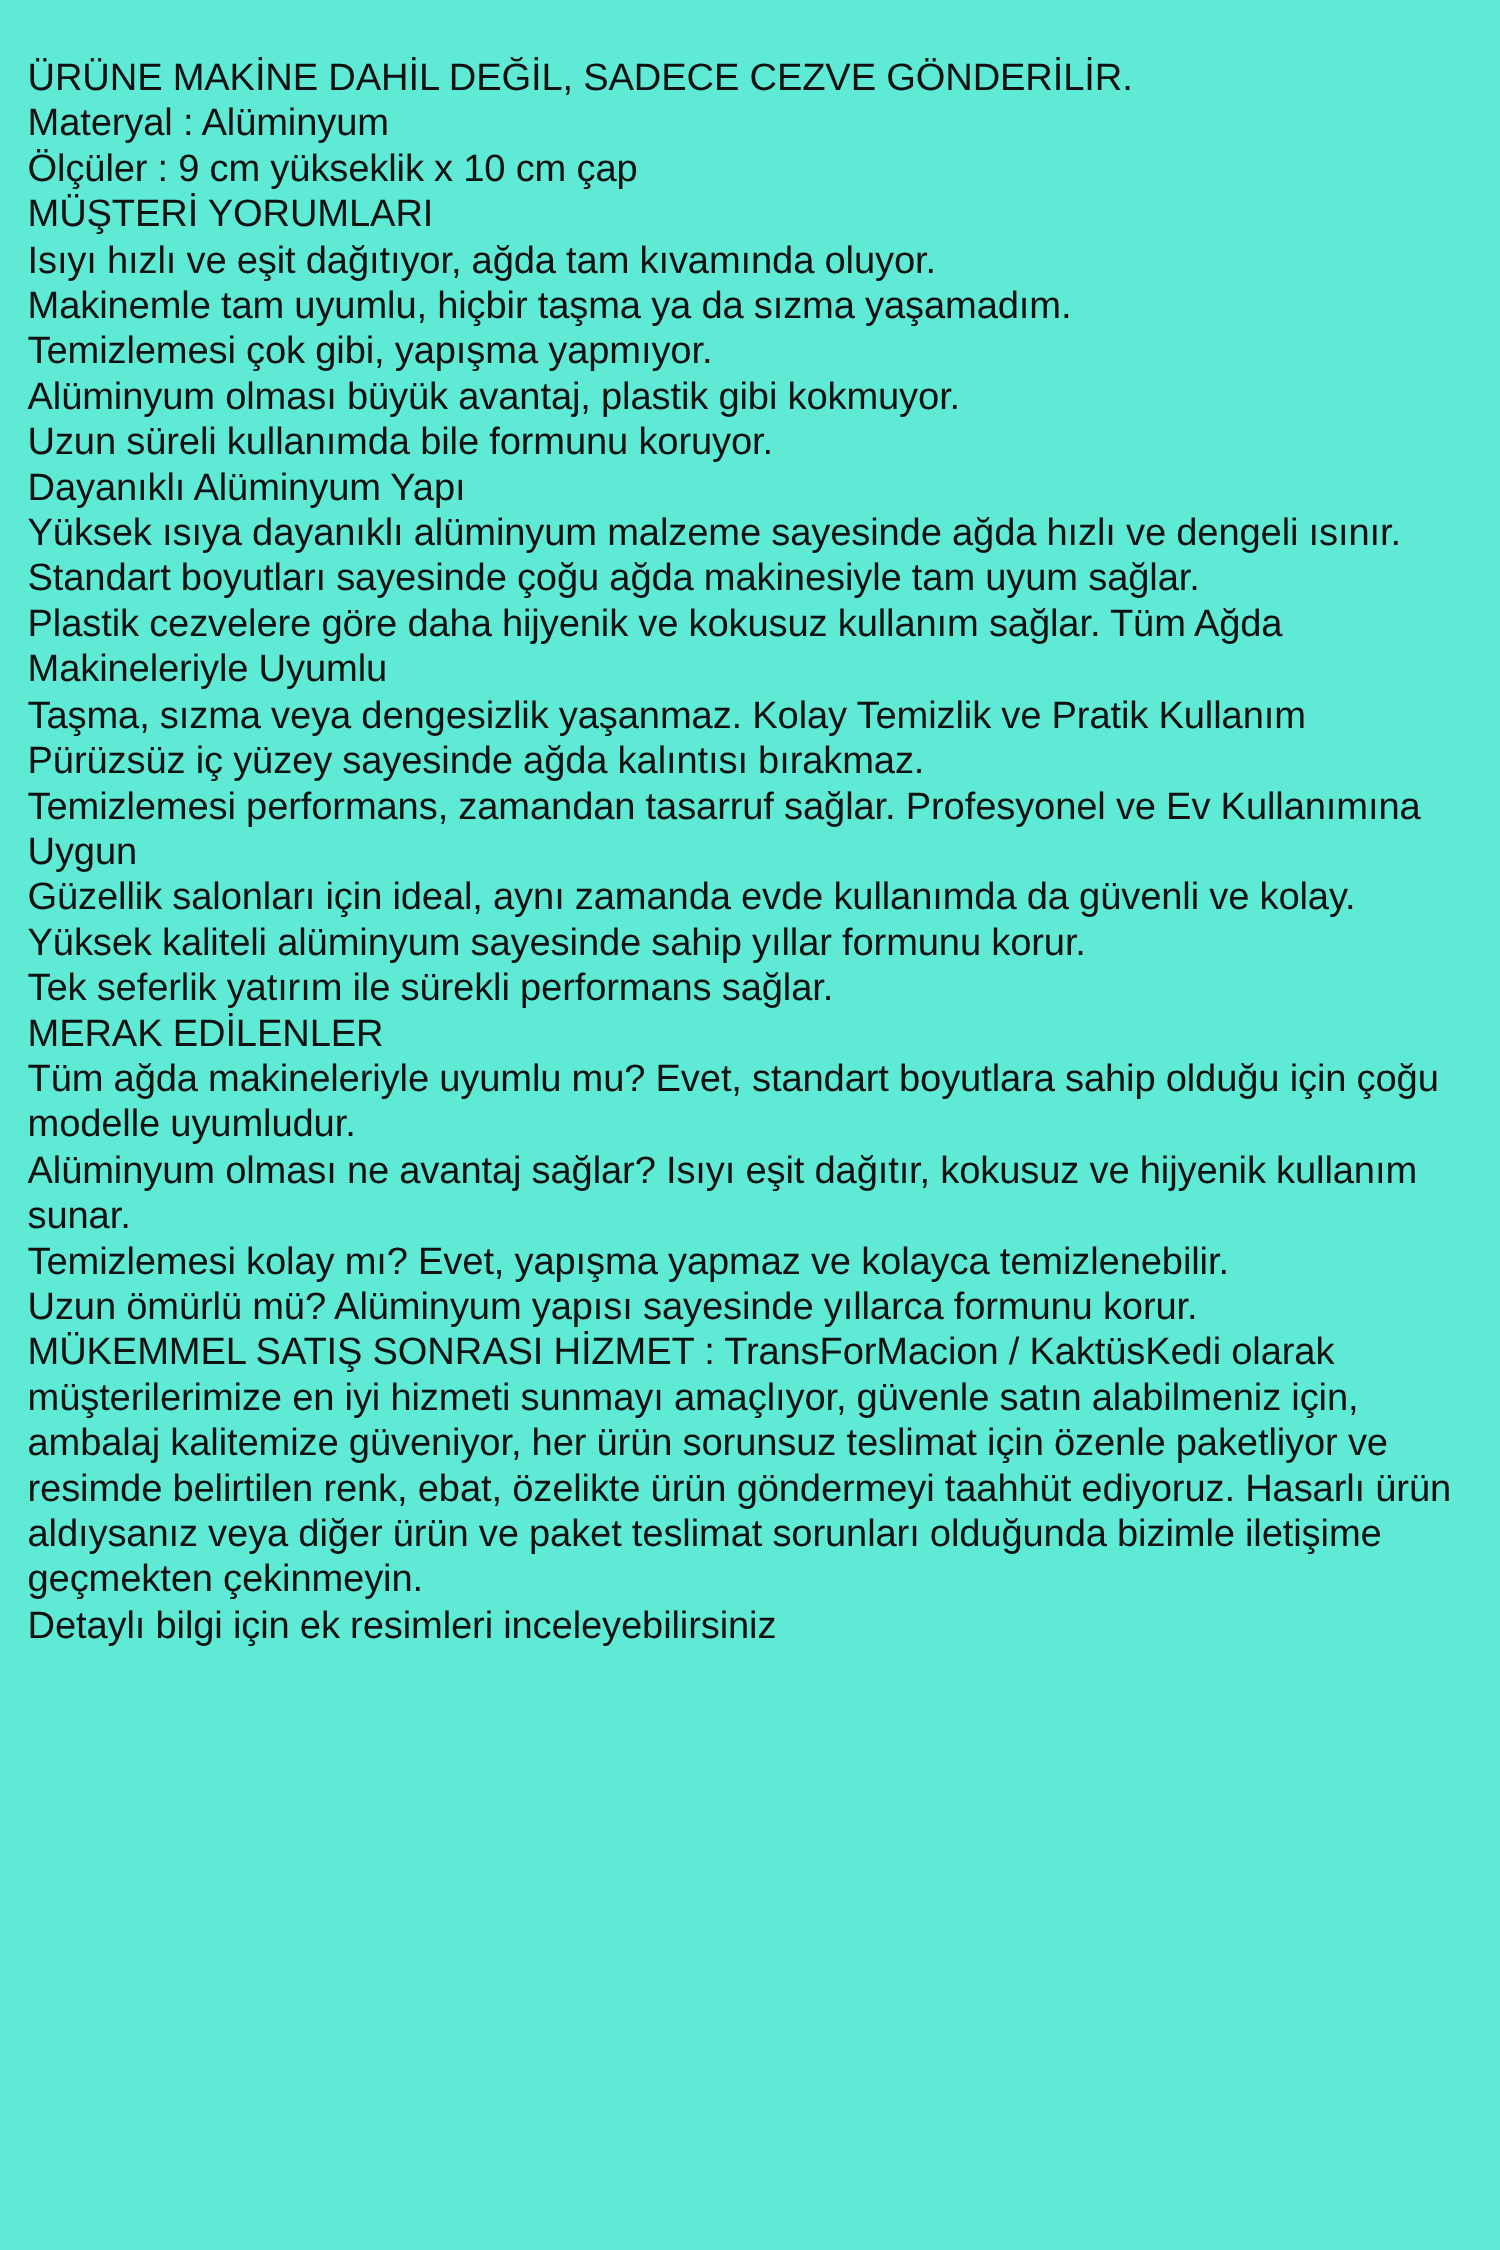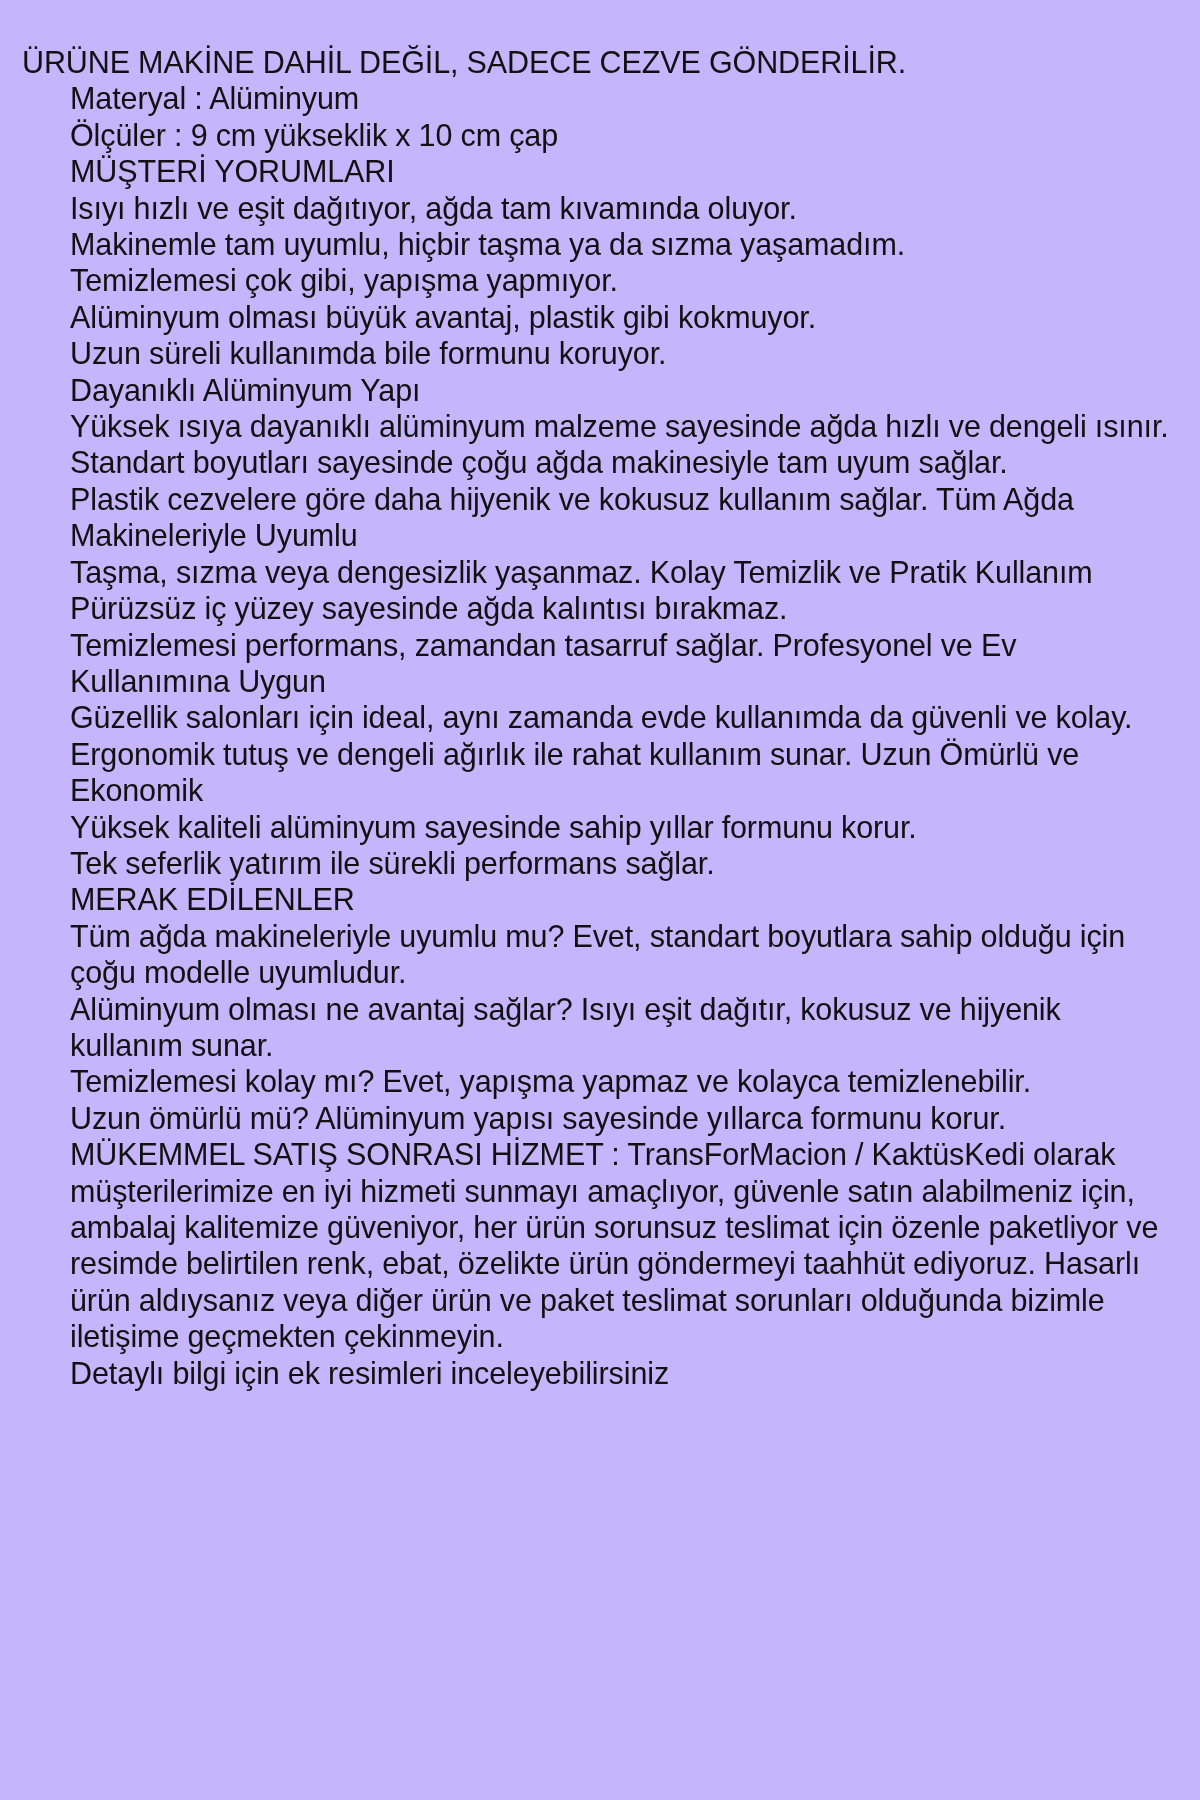--- a/index.html
+++ b/index.html
@@ -15,21 +15,21 @@
     font-family: "Liberation Sans", "DejaVu Sans", sans-serif;
     color: #111111;
     -webkit-font-smoothing: antialiased;
   }
 
   .page {
     box-sizing: border-box;
     width: 1200px;
     height: 1800px;
     padding: 44px 24px 0 22px;
-    background: #c4b5fd;
+    background: #5eead4;
   }
 
   .doc-body {
     width: 1156px;
   }
 
   .para {
     margin: 0;
     font-size: 30.5px;
     line-height: 36.4px;
@@ -41,21 +41,20 @@
     white-space: normal;
   }
 
   
   .para.gap-before {
     margin-top: 38px;
   }
 
   .para + .para {
     margin-top: 0;
-    margin-left: 48px;
   }
 </style>
 </head>
 <body>
 
 <div class="page">
   <div class="doc-body" id="doc-body">
 
   <p class="para">ÜRÜNE MAKİNE DAHİL DEĞİL, SADECE CEZVE GÖNDERİLİR.</p>
       <p class="para">Materyal : Alüminyum</p>
@@ -67,21 +66,20 @@
       <p class="para">Alüminyum olması büyük avantaj, plastik gibi kokmuyor.</p>
       <p class="para">Uzun süreli kullanımda bile formunu koruyor.</p>
       <p class="para">Dayanıklı Alüminyum Yapı</p>
       <p class="para">Yüksek ısıya dayanıklı alüminyum malzeme sayesinde ağda hızlı ve dengeli ısınır.</p>
       <p class="para">Standart boyutları sayesinde çoğu ağda makinesiyle tam uyum sağlar.</p>
       <p class="para">Plastik cezvelere göre daha hijyenik ve kokusuz kullanım sağlar. Tüm Ağda Makineleriyle Uyumlu</p>
       <p class="para">Taşma, sızma veya dengesizlik yaşanmaz. Kolay Temizlik ve Pratik Kullanım</p>
       <p class="para">Pürüzsüz iç yüzey sayesinde ağda kalıntısı bırakmaz.</p>
       <p class="para">Temizlemesi performans, zamandan tasarruf sağlar. Profesyonel ve Ev Kullanımına Uygun</p>
       <p class="para">Güzellik salonları için ideal, aynı zamanda evde kullanımda da güvenli ve kolay.</p>
-      <p class="para">Ergonomik tutuş ve dengeli ağırlık ile rahat kullanım sunar. Uzun Ömürlü ve Ekonomik</p>
       <p class="para">Yüksek kaliteli alüminyum sayesinde sahip yıllar formunu korur.</p>
       <p class="para">Tek seferlik yatırım ile sürekli performans sağlar.</p>
       <p class="para">MERAK EDİLENLER</p>
       <p class="para">Tüm ağda makineleriyle uyumlu mu? Evet, standart boyutlara sahip olduğu için çoğu modelle uyumludur.</p>
       <p class="para">Alüminyum olması ne avantaj sağlar? Isıyı eşit dağıtır, kokusuz ve hijyenik kullanım sunar.</p>
       <p class="para">Temizlemesi kolay mı? Evet, yapışma yapmaz ve kolayca temizlenebilir.</p>
       <p class="para">Uzun ömürlü mü? Alüminyum yapısı sayesinde yıllarca formunu korur.</p>
       <p class="para gap-before">MÜKEMMEL SATIŞ SONRASI HİZMET : TransForMacion / KaktüsKedi olarak müşterilerimize en iyi hizmeti sunmayı amaçlıyor, güvenle satın alabilmeniz için, ambalaj kalitemize güveniyor, her ürün sorunsuz teslimat için özenle paketliyor ve resimde belirtilen renk, ebat, özelikte ürün göndermeyi taahhüt ediyoruz. Hasarlı ürün aldıysanız veya diğer ürün ve paket teslimat sorunları olduğunda bizimle iletişime geçmekten çekinmeyin.</p>
       <p class="para">Detaylı bilgi için ek resimleri inceleyebilirsiniz</p>
     </div>

